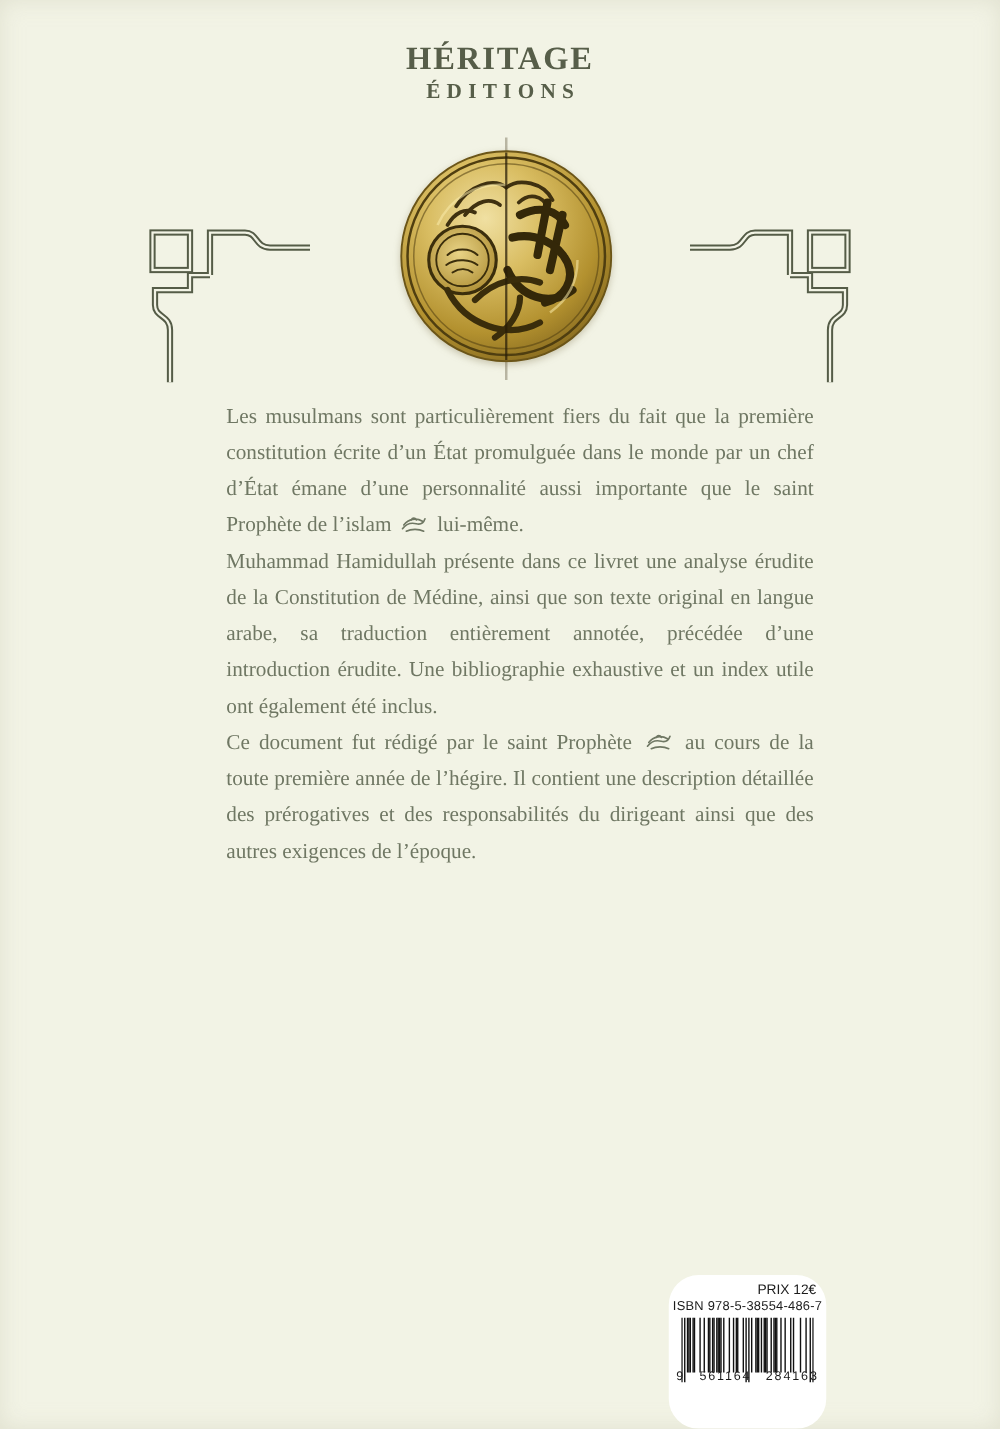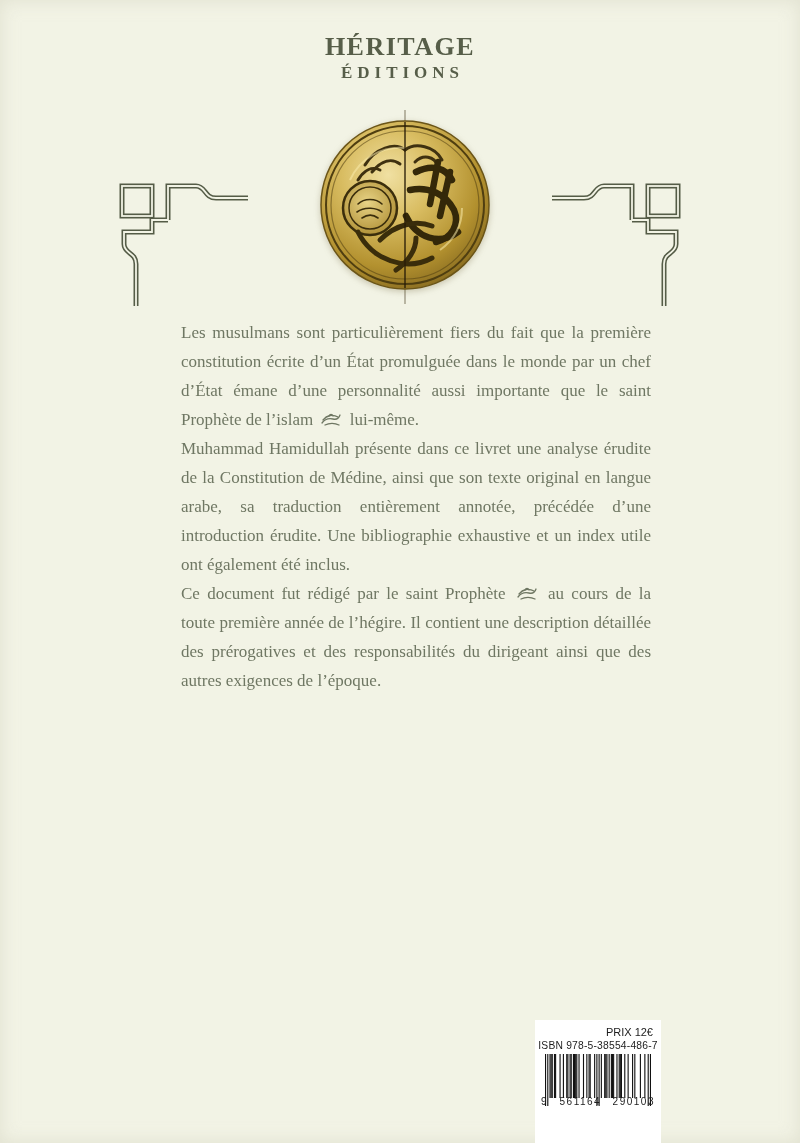--- a/index.html
+++ b/index.html
@@ -23,21 +23,21 @@
   .ornament-left{left:116px;}
   .ornament-right{left:552px;transform:scaleX(-1);}
   
   .body-text{position:absolute;left:165px;top:318px;width:470px;
     color:#6f7763;font-size:17px;line-height:29px;text-align:justify;margin-left:16px;}
   .body-text p{margin:0;}
   .saw{display:inline-block;width:26px;height:18px;vertical-align:-3px;margin:0 1px;}
   
   .barcode-box{position:absolute;left:535px;top:1020px;width:126px;height:123px;
     background:#ffffff;font-family:"Liberation Sans","DejaVu Sans",sans-serif;
-    color:#1c1c1c;box-sizing:border-box;padding-top:6px;}
+    color:#1c1c1c;box-sizing:border-box;padding-top:6px;border-radius:24px;}
   .price{font-size:11px;text-align:right;padding-right:8px;line-height:13px;}
   .isbn{font-size:10.3px;text-align:center;line-height:13px;letter-spacing:.2px;}
   .ean-svg{display:block;margin:2px auto 0;width:106px;height:52px;fill:#111;}
   .ean-digits{display:flex;justify-content:space-between;width:114px;margin:-10px auto 0;
     font-size:10px;letter-spacing:1.5px;line-height:11px;}
   .ean-digits span{background:transparent;}
 </style>
 </head>
 <body>
 
@@ -195,17 +195,17 @@
         <rect x="78" y="0" width="1" height="44"></rect>
         <rect x="80" y="0" width="1" height="44"></rect>
         <rect x="85" y="0" width="1" height="44"></rect>
         <rect x="89" y="0" width="1" height="44"></rect>
         <rect x="92" y="0" width="1" height="52"></rect>
         <rect x="94" y="0" width="1" height="52"></rect>
       </svg>
     <div class="ean-digits">
       <span>9</span>
       <span>561164</span>
-      <span>290103</span>
+      <span>284163</span>
     </div>
   </div>
 
 </div>
 
 </body></html>

